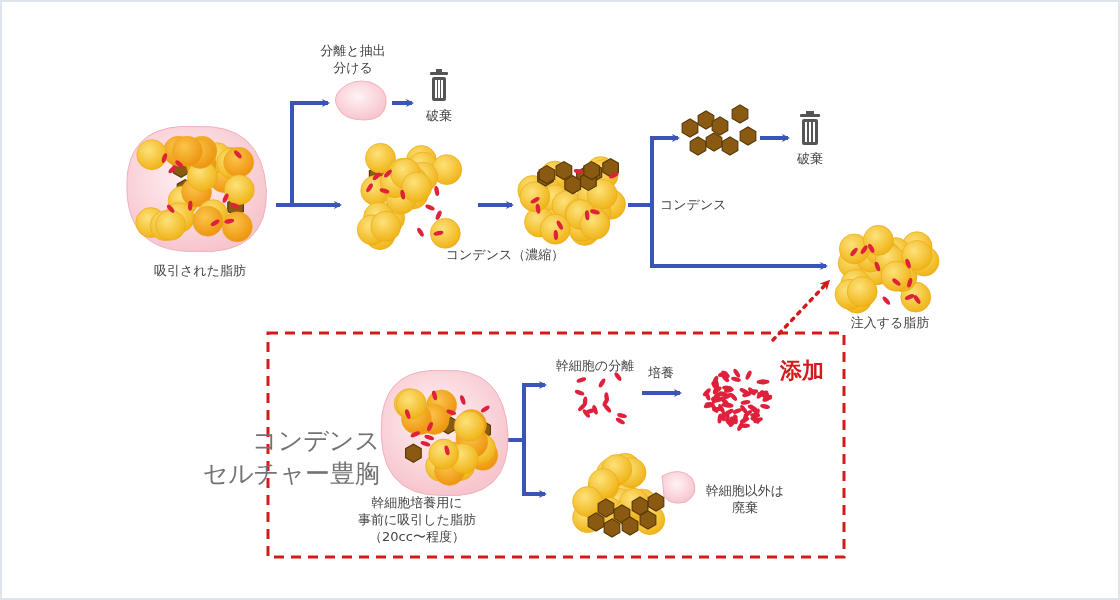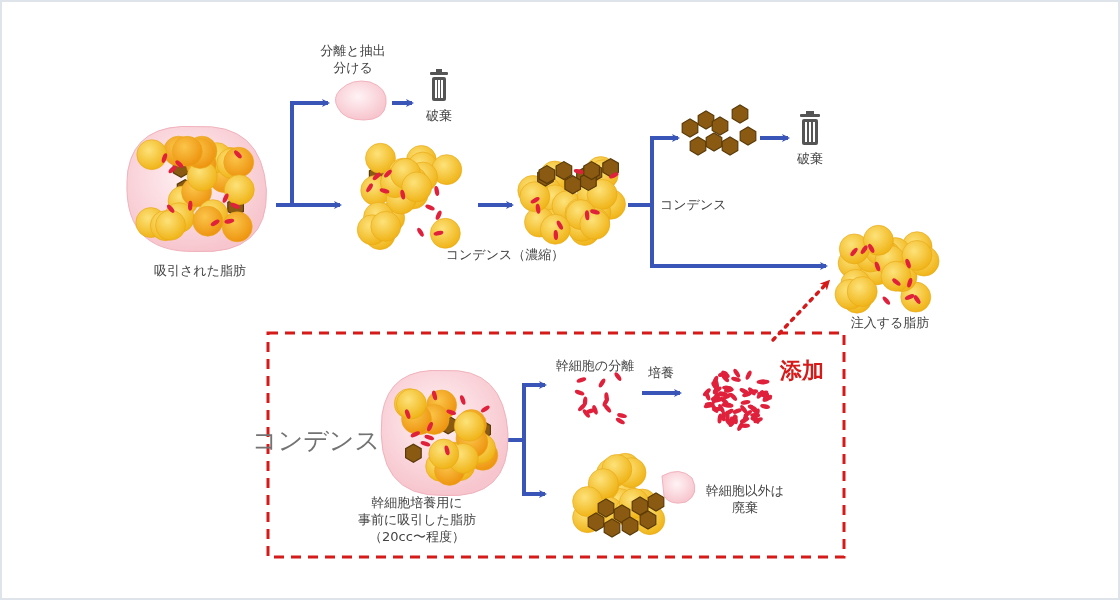--- a/index.html
+++ b/index.html
@@ -408,20 +408,21 @@
 <div class="lbl" style="left:790px;top:150px;width:40px;">破棄</div>
 <div class="lbl" style="left:130px;top:262px;width:140px;">吸引された脂肪</div>
 <div class="lbl" style="left:430px;top:246px;width:150px;">コンデンス（濃縮）</div>
 <div class="lbl" style="left:660px;top:196px;width:100px;text-align:left;">コンデンス</div>
 <div class="lbl" style="left:835px;top:314px;width:110px;">注入する脂肪</div>
 <div class="lbl" style="left:550px;top:357px;width:90px;">幹細胞の分離</div>
 <div class="lbl" style="left:641px;top:364px;width:40px;">培養</div>
 <div class="addlbl" style="left:780px;top:356px;">添加</div>
 <div class="big" style="left:160px;top:414px;width:220px;">
   <div>コンデンス</div>
+  <div>セルチャー豊胸</div>
 </div>
 <div class="lbl" style="left:342px;top:494px;width:150px;">
   <div>幹細胞培養用に</div>
   <div>事前に吸引した脂肪</div>
   <div>（20cc〜程度）</div>
 </div>
 <div class="lbl" style="left:700px;top:482px;width:90px;text-align:center;">
   <div>幹細胞以外は</div>
   <div>廃棄</div>
 </div>

